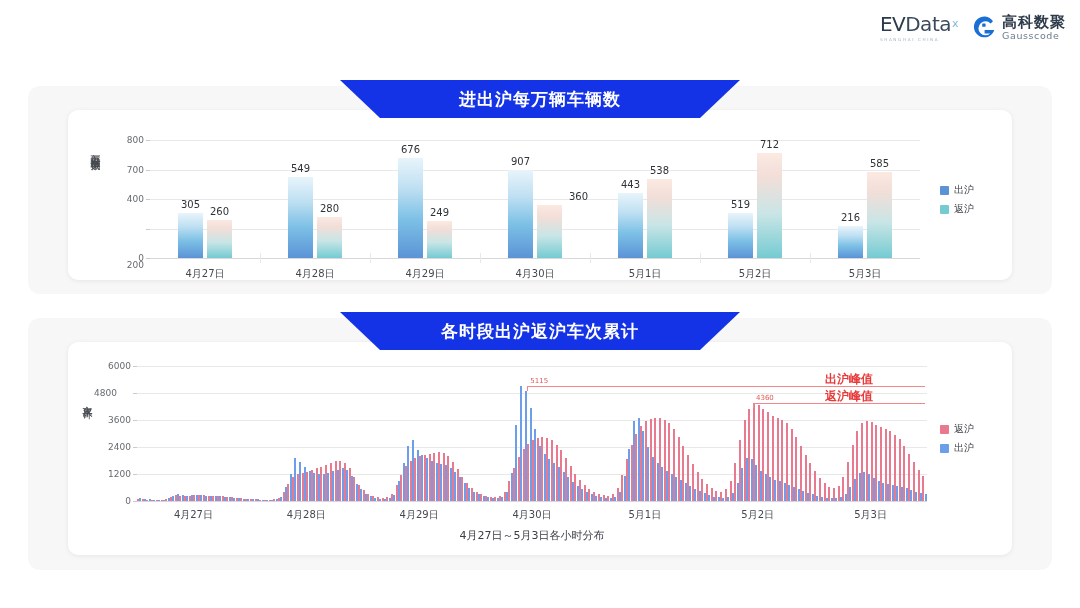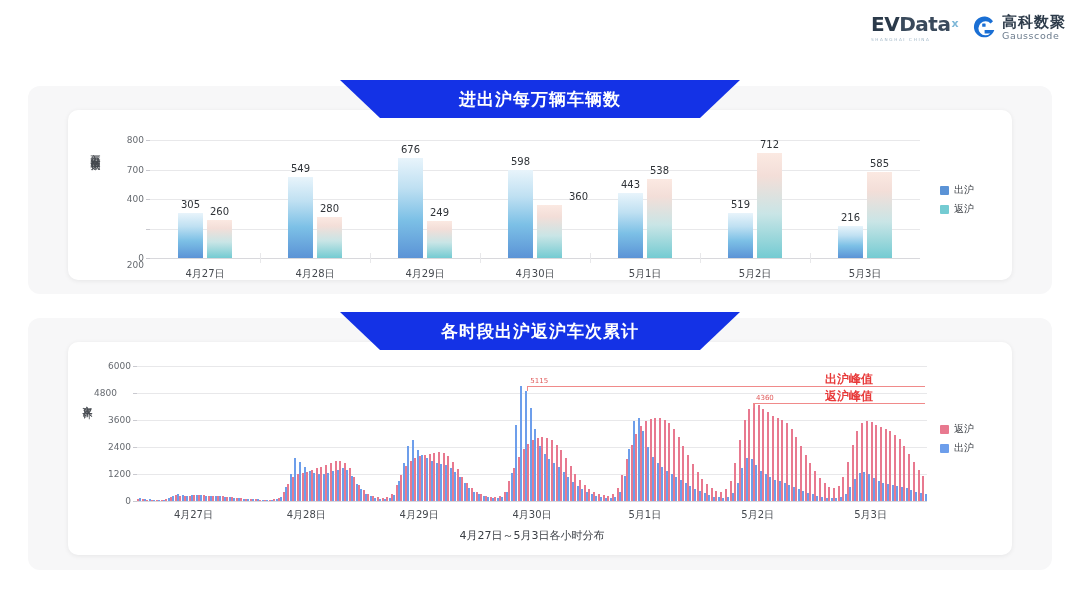--- a/index.html
+++ b/index.html
@@ -14,21 +14,21 @@
   #header {
     position: absolute; top: 0; left: 0; width: 1080px; height: 62px;
   }
   #logo-group {
     position: absolute; right: 14px; top: 14px;
     display: flex; align-items: center; gap: 14px;
   }
   .logo-evdata { position: relative; display: flex; flex-direction: column; align-items: flex-start; }
   .logo-evdata .word {
     font-family: "DejaVu Sans", sans-serif;
-    font-size: 20px; font-weight: 700; letter-spacing: -0.5px;
+    font-size: 20px; font-weight: 400; letter-spacing: -0.5px;
     color: #3a4a5c; line-height: 1;
     display: flex; align-items: center;
   }
   .logo-evdata .word .ev { color: #2b3a4a; }
   .logo-evdata .word .sup {
     font-size: 11px; color: #7fb8d8; margin-left: 1px; margin-top: -2px;
   }
   .logo-evdata .sub {
     font-size: 4.2px; letter-spacing: 1.6px; color: #9fb6c6;
     margin-top: 3px; font-family: "DejaVu Sans", sans-serif;
@@ -214,21 +214,21 @@
     <div class="bar1-label" style="left:305px; top:202.7px; width:49px;">280</div>
     <div class="xsep" style="left:370px; top:253px; height:10px;"></div>
     <div class="xtick" style="left:380px; top:267px; width:90px;">4月29日</div>
     <div class="bar1 dep" style="left: 398px; top: 158.29px; width: 25px; height: 99.71px; bottom: auto;"></div>
     <div class="bar1-label" style="left:386px; top:144.29000000000002px; width:49px;">676</div>
     <div class="bar1 ret" style="left: 427px; top: 221.272px; width: 25px; height: 36.7275px; bottom: auto;"></div>
     <div class="bar1-label" style="left:415px; top:207.27249999999998px; width:49px;">249</div>
     <div class="xsep" style="left:480px; top:253px; height:10px;"></div>
     <div class="xtick" style="left:490px; top:267px; width:90px;">4月30日</div>
     <div class="bar1 dep" style="left: 508px; top: 169.795px; width: 25px; height: 88.205px; bottom: auto;"></div>
-    <div class="bar1-label" style="left:496px; top:155.795px; width:49px;">598</div>
+    <div class="bar1-label" style="left:496px; top:155.795px; width:49px;">907</div>
     <div class="bar1 ret" style="left: 537px; top: 204.9px; width: 25px; height: 53.1px; bottom: auto;"></div>
     <div class="bar1-label" style="left:554px; top:190.9px; width:49px;">360</div>
     <div class="xsep" style="left:590px; top:253px; height:10px;"></div>
     <div class="xtick" style="left:600px; top:267px; width:90px;">5月1日</div>
     <div class="bar1 dep" style="left: 618px; top: 192.657px; width: 25px; height: 65.3425px; bottom: auto;"></div>
     <div class="bar1-label" style="left:606px; top:178.6575px; width:49px;">443</div>
     <div class="bar1 ret" style="left: 647px; top: 178.645px; width: 25px; height: 79.355px; bottom: auto;"></div>
     <div class="bar1-label" style="left:635px; top:164.64499999999998px; width:49px;">538</div>
     <div class="xsep" style="left:700px; top:253px; height:10px;"></div>
     <div class="xtick" style="left:710px; top:267px; width:90px;">5月2日</div>

